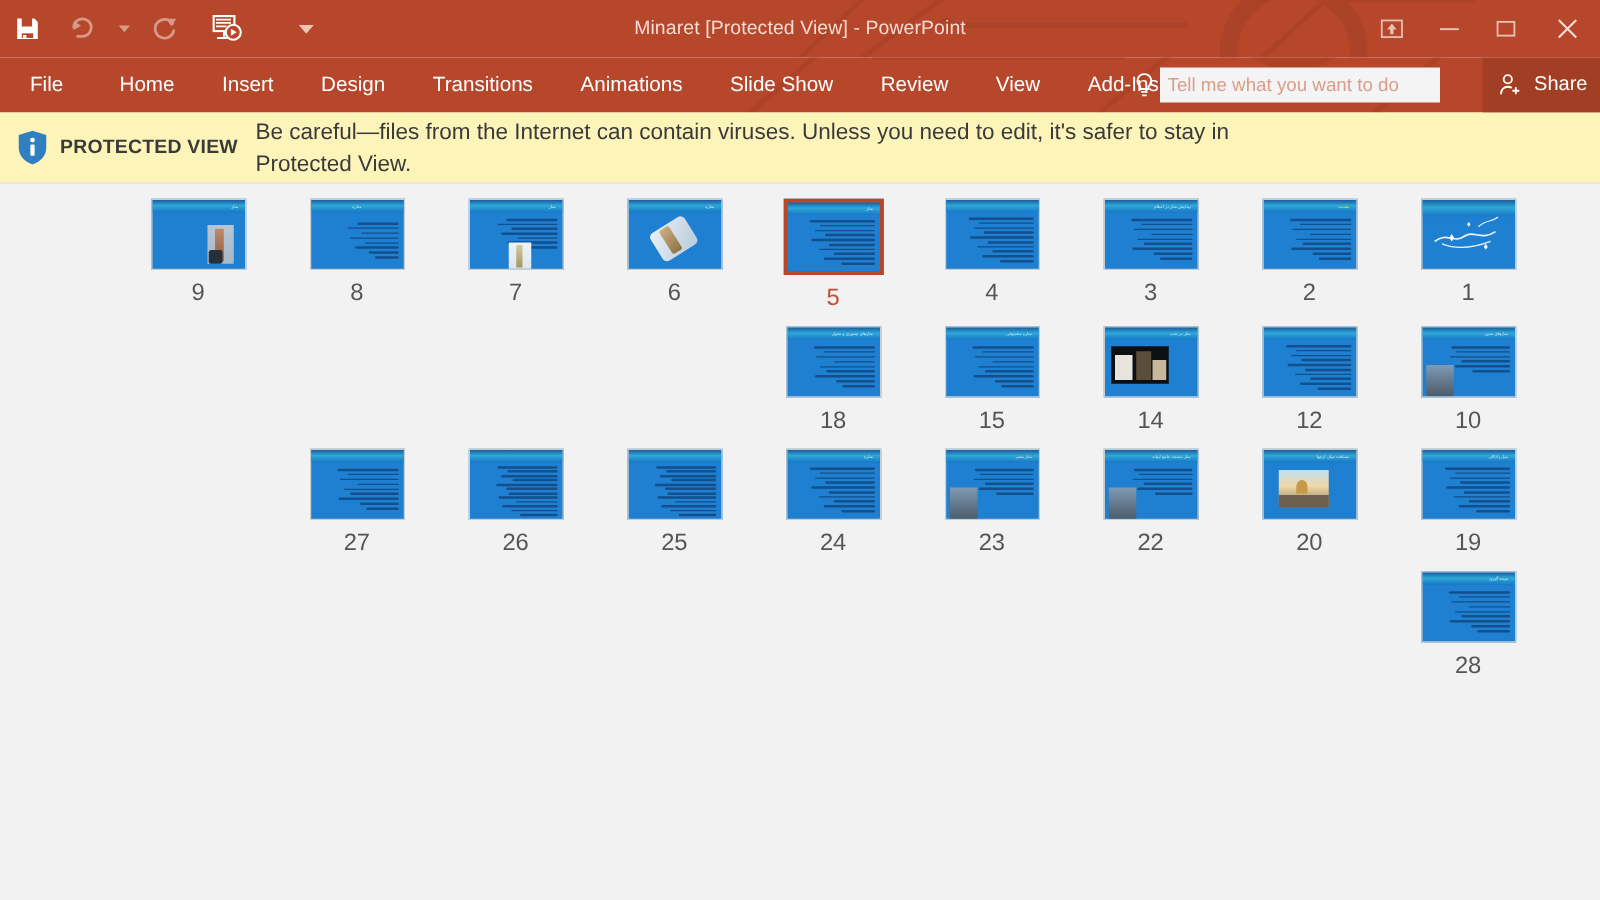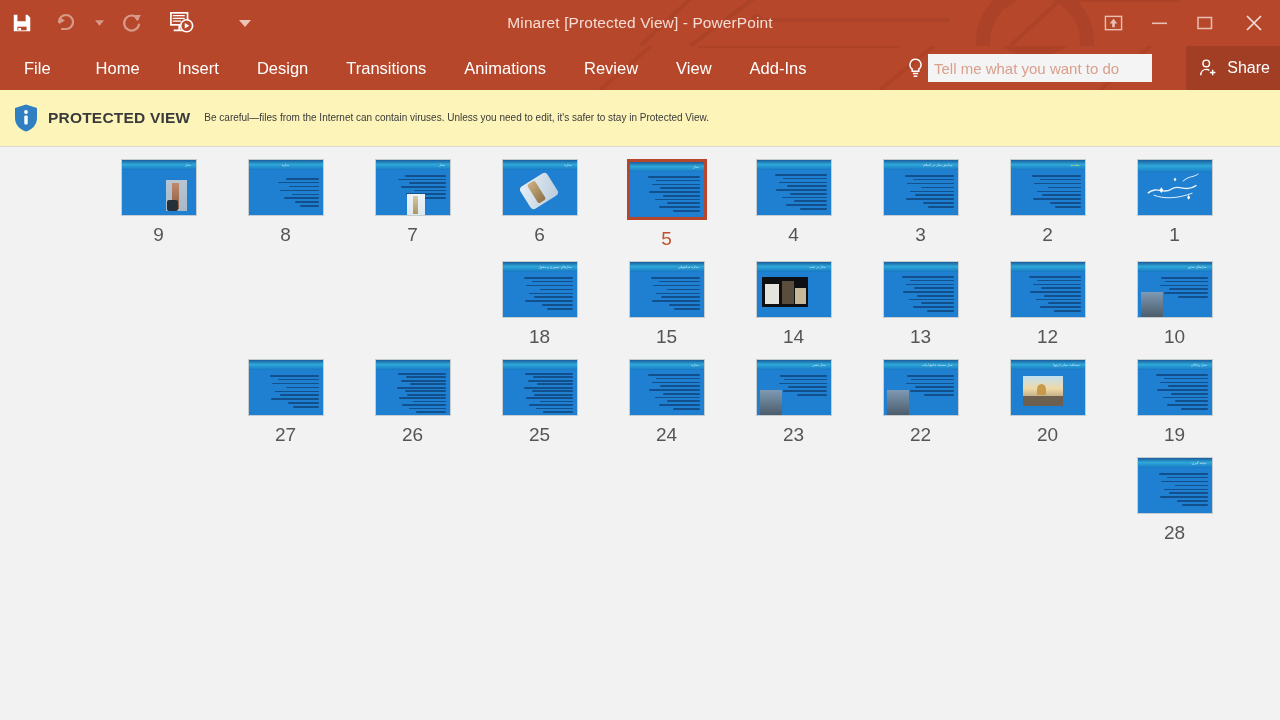--- a/index.html
+++ b/index.html
@@ -95,21 +95,21 @@
     display: flex; align-items: center;
     padding: 0 12px 0 14px;
   }
   .pv-shield { width: 24px; height: 28px; flex: none; margin-right: 10px; }
   .pv-label {
     font-size: 15.5px; font-weight: bold; color: #3a3a3a;
     white-space: nowrap; margin-right: 14px;
     letter-spacing: .2px;
   }
   .pv-msg {
-    font-size: 10px; color: #3a3a3a; line-height: 1.45;
+    font-size: 18px; color: #3a3a3a; line-height: 1.45;
     max-width: 860px; flex: 1;
   }
   .pv-btn {
     flex: none;
     background: #fdfdfb; border: 1px solid #9b9b8e;
     font-size: 15px; color: #3a3a3a;
     padding: 7px 15px; margin-left: 10px;
     font-family: "Liberation Sans", sans-serif;
   }
 
@@ -270,20 +270,21 @@
     </g>
   </svg>
 
   <div class="tabs">
     <div class="tab first">File</div>
     <div class="tab">Home</div>
     <div class="tab">Insert</div>
     <div class="tab">Design</div>
     <div class="tab">Transitions</div>
     <div class="tab">Animations</div>
+    <div class="tab">Slide Show</div>
     <div class="tab">Review</div>
     <div class="tab">View</div>
     <div class="tab">Add-Ins</div>
   </div>
 
   <div class="tellme-wrap">
     <span class="bulb">
       <svg width="17" height="22" viewBox="0 0 18 24">
         <path fill="none" stroke="#ffffff" stroke-width="1.6" d="M9 2.5a6 6 0 0 0-3.6 10.8v2.2h7.2v-2.2A6 6 0 0 0 9 2.5z"></path>
         <path stroke="#ffffff" stroke-width="1.6" d="M6.2 18h5.6M7 21h4"></path>
@@ -517,193 +518,175 @@
             <div class="ln" style="width:72%"></div>
             <div class="ln" style="width:60%"></div>
             <div class="ln" style="width:76%"></div>
             <div class="ln" style="width:56%"></div>
             <div class="ln" style="width:68%"></div>
             <div class="ln" style="width:50%"></div>
             <div class="ln" style="width:62%"></div>
             <div class="ln" style="width:40%"></div>
           </div>
         </div>
-        <div class="num">13</div>
-      </div>
-      <div class="cell">
-        <div class="thumb">
-          <div class="sl-wave"></div>
+        <div class="num">12</div>
+      </div>
+      <div class="cell">
+        <div class="thumb">
+          <div class="sl-wave"></div>
+          <div class="sl-title">منارهای مدور</div>
+          <div class="sl-lines" style="top:15px;gap:2.2px">
+            <div class="ln" style="width:70%"></div>
+            <div class="ln" style="width:64%"></div>
+            <div class="ln" style="width:72%"></div>
+            <div class="ln" style="width:58%"></div>
+            <div class="ln" style="width:66%"></div>
+            <div class="ln" style="width:44%"></div>
+          </div>
+          <div class="sl-photo" style="left:3px;top:30px;width:22px;height:25px;background:linear-gradient(180deg,#7e9ab4,#4c5c6b)"></div>
+        </div>
+        <div class="num">10</div>
+      </div>
+    </div>
+    <div class="row">
+      <div class="cell">
+        <div class="thumb">
+          <div class="sl-wave"></div>
+          <div class="sl-lines" style="top:15px;gap:2.3px">
+            <div class="ln" style="width:74%"></div>
+            <div class="ln" style="width:62%"></div>
+            <div class="ln" style="width:70%"></div>
+            <div class="ln" style="width:50%"></div>
+            <div class="ln" style="width:66%"></div>
+            <div class="ln" style="width:58%"></div>
+            <div class="ln" style="width:72%"></div>
+            <div class="ln" style="width:46%"></div>
+            <div class="ln" style="width:38%"></div>
+          </div>
+        </div>
+        <div class="num">27</div>
+      </div>
+      <div class="cell">
+        <div class="thumb">
+          <div class="sl-wave"></div>
+          <div class="sl-lines" style="top:13px;gap:1.9px">
+            <div class="ln" style="width:72%"></div>
+            <div class="ln" style="width:60%"></div>
+            <div class="ln" style="width:68%"></div>
+            <div class="ln" style="width:54%"></div>
+            <div class="ln" style="width:74%"></div>
+            <div class="ln" style="width:62%"></div>
+            <div class="ln" style="width:58%"></div>
+            <div class="ln" style="width:70%"></div>
+            <div class="ln" style="width:50%"></div>
+            <div class="ln" style="width:66%"></div>
+            <div class="ln" style="width:56%"></div>
+            <div class="ln" style="width:44%"></div>
+          </div>
+        </div>
+        <div class="num">26</div>
+      </div>
+      <div class="cell">
+        <div class="thumb">
+          <div class="sl-wave"></div>
+          <div class="sl-lines" style="top:13px;gap:1.9px">
+            <div class="ln" style="width:72%"></div>
+            <div class="ln" style="width:60%"></div>
+            <div class="ln" style="width:68%"></div>
+            <div class="ln" style="width:54%"></div>
+            <div class="ln" style="width:74%"></div>
+            <div class="ln" style="width:62%"></div>
+            <div class="ln" style="width:58%"></div>
+            <div class="ln" style="width:70%"></div>
+            <div class="ln" style="width:50%"></div>
+            <div class="ln" style="width:66%"></div>
+            <div class="ln" style="width:56%"></div>
+            <div class="ln" style="width:44%"></div>
+          </div>
+        </div>
+        <div class="num">25</div>
+      </div>
+      <div class="cell">
+        <div class="thumb">
+          <div class="sl-wave"></div>
+          <div class="sl-title">مناره</div>
           <div class="sl-lines" style="top:14px;gap:2.2px">
             <div class="ln" style="width:78%"></div>
             <div class="ln" style="width:66%"></div>
             <div class="ln" style="width:72%"></div>
             <div class="ln" style="width:60%"></div>
             <div class="ln" style="width:76%"></div>
             <div class="ln" style="width:56%"></div>
             <div class="ln" style="width:68%"></div>
             <div class="ln" style="width:50%"></div>
             <div class="ln" style="width:62%"></div>
             <div class="ln" style="width:40%"></div>
           </div>
         </div>
-        <div class="num">12</div>
-      </div>
-      <div class="cell">
-        <div class="thumb">
-          <div class="sl-wave"></div>
-          <div class="sl-title">منارهای مدور</div>
+        <div class="num">24</div>
+      </div>
+      <div class="cell">
+        <div class="thumb">
+          <div class="sl-wave"></div>
+          <div class="sl-title">منار مصر</div>
           <div class="sl-lines" style="top:15px;gap:2.2px">
             <div class="ln" style="width:70%"></div>
             <div class="ln" style="width:64%"></div>
             <div class="ln" style="width:72%"></div>
             <div class="ln" style="width:58%"></div>
             <div class="ln" style="width:66%"></div>
             <div class="ln" style="width:44%"></div>
           </div>
           <div class="sl-photo" style="left:3px;top:30px;width:22px;height:25px;background:linear-gradient(180deg,#7e9ab4,#4c5c6b)"></div>
         </div>
-        <div class="num">10</div>
-      </div>
-    </div>
-    <div class="row">
-      <div class="cell">
-        <div class="thumb">
-          <div class="sl-wave"></div>
-          <div class="sl-lines" style="top:15px;gap:2.3px">
-            <div class="ln" style="width:74%"></div>
-            <div class="ln" style="width:62%"></div>
-            <div class="ln" style="width:70%"></div>
-            <div class="ln" style="width:50%"></div>
-            <div class="ln" style="width:66%"></div>
-            <div class="ln" style="width:58%"></div>
-            <div class="ln" style="width:72%"></div>
-            <div class="ln" style="width:46%"></div>
-            <div class="ln" style="width:38%"></div>
-          </div>
-        </div>
-        <div class="num">27</div>
-      </div>
-      <div class="cell">
-        <div class="thumb">
-          <div class="sl-wave"></div>
-          <div class="sl-lines" style="top:13px;gap:1.9px">
-            <div class="ln" style="width:72%"></div>
-            <div class="ln" style="width:60%"></div>
-            <div class="ln" style="width:68%"></div>
-            <div class="ln" style="width:54%"></div>
-            <div class="ln" style="width:74%"></div>
-            <div class="ln" style="width:62%"></div>
-            <div class="ln" style="width:58%"></div>
-            <div class="ln" style="width:70%"></div>
-            <div class="ln" style="width:50%"></div>
-            <div class="ln" style="width:66%"></div>
-            <div class="ln" style="width:56%"></div>
+        <div class="num">23</div>
+      </div>
+      <div class="cell">
+        <div class="thumb">
+          <div class="sl-wave"></div>
+          <div class="sl-title">منار مسجد جامع ابیانه</div>
+          <div class="sl-lines" style="top:15px;gap:2.2px">
+            <div class="ln" style="width:70%"></div>
+            <div class="ln" style="width:64%"></div>
+            <div class="ln" style="width:72%"></div>
+            <div class="ln" style="width:58%"></div>
+            <div class="ln" style="width:66%"></div>
             <div class="ln" style="width:44%"></div>
           </div>
-        </div>
-        <div class="num">26</div>
-      </div>
-      <div class="cell">
-        <div class="thumb">
-          <div class="sl-wave"></div>
-          <div class="sl-lines" style="top:13px;gap:1.9px">
-            <div class="ln" style="width:72%"></div>
-            <div class="ln" style="width:60%"></div>
-            <div class="ln" style="width:68%"></div>
-            <div class="ln" style="width:54%"></div>
-            <div class="ln" style="width:74%"></div>
-            <div class="ln" style="width:62%"></div>
-            <div class="ln" style="width:58%"></div>
-            <div class="ln" style="width:70%"></div>
-            <div class="ln" style="width:50%"></div>
-            <div class="ln" style="width:66%"></div>
-            <div class="ln" style="width:56%"></div>
-            <div class="ln" style="width:44%"></div>
-          </div>
-        </div>
-        <div class="num">25</div>
-      </div>
-      <div class="cell">
-        <div class="thumb">
-          <div class="sl-wave"></div>
-          <div class="sl-title">مناره</div>
+          <div class="sl-photo" style="left:3px;top:30px;width:22px;height:25px;background:linear-gradient(180deg,#7e9ab4,#4c5c6b)"></div>
+        </div>
+        <div class="num">22</div>
+      </div>
+      <div class="cell">
+        <div class="thumb">
+          <div class="sl-wave"></div>
+          <div class="sl-title">مسافت میان ارچها</div>
+          <div class="sl-photo" style="left:12px;top:16px;width:40px;height:30px;background:linear-gradient(180deg,#bfe0f2 0%,#f0d9a8 42%,#8d7b5e 100%)"></div>
+          <div class="sl-photo" style="left:26px;top:24px;width:9px;height:11px;background:#c79a4a;border-radius:50% 50% 0 0"></div>
+          <div class="sl-photo" style="left:12px;top:36px;width:40px;height:10px;background:#6d6050"></div>
+        </div>
+        <div class="num">20</div>
+      </div>
+      <div class="cell">
+        <div class="thumb">
+          <div class="sl-wave"></div>
+          <div class="sl-title">میل رادکان</div>
           <div class="sl-lines" style="top:14px;gap:2.2px">
             <div class="ln" style="width:78%"></div>
             <div class="ln" style="width:66%"></div>
             <div class="ln" style="width:72%"></div>
             <div class="ln" style="width:60%"></div>
             <div class="ln" style="width:76%"></div>
             <div class="ln" style="width:56%"></div>
             <div class="ln" style="width:68%"></div>
             <div class="ln" style="width:50%"></div>
             <div class="ln" style="width:62%"></div>
             <div class="ln" style="width:40%"></div>
           </div>
         </div>
-        <div class="num">24</div>
-      </div>
-      <div class="cell">
-        <div class="thumb">
-          <div class="sl-wave"></div>
-          <div class="sl-title">منار مصر</div>
-          <div class="sl-lines" style="top:15px;gap:2.2px">
-            <div class="ln" style="width:70%"></div>
-            <div class="ln" style="width:64%"></div>
-            <div class="ln" style="width:72%"></div>
-            <div class="ln" style="width:58%"></div>
-            <div class="ln" style="width:66%"></div>
-            <div class="ln" style="width:44%"></div>
-          </div>
-          <div class="sl-photo" style="left:3px;top:30px;width:22px;height:25px;background:linear-gradient(180deg,#7e9ab4,#4c5c6b)"></div>
-        </div>
-        <div class="num">23</div>
-      </div>
-      <div class="cell">
-        <div class="thumb">
-          <div class="sl-wave"></div>
-          <div class="sl-title">منار مسجد جامع ابیانه</div>
-          <div class="sl-lines" style="top:15px;gap:2.2px">
-            <div class="ln" style="width:70%"></div>
-            <div class="ln" style="width:64%"></div>
-            <div class="ln" style="width:72%"></div>
-            <div class="ln" style="width:58%"></div>
-            <div class="ln" style="width:66%"></div>
-            <div class="ln" style="width:44%"></div>
-          </div>
-          <div class="sl-photo" style="left:3px;top:30px;width:22px;height:25px;background:linear-gradient(180deg,#7e9ab4,#4c5c6b)"></div>
-        </div>
-        <div class="num">22</div>
-      </div>
-      <div class="cell">
-        <div class="thumb">
-          <div class="sl-wave"></div>
-          <div class="sl-title">مسافت میان ارچها</div>
-          <div class="sl-photo" style="left:12px;top:16px;width:40px;height:30px;background:linear-gradient(180deg,#bfe0f2 0%,#f0d9a8 42%,#8d7b5e 100%)"></div>
-          <div class="sl-photo" style="left:26px;top:24px;width:9px;height:11px;background:#c79a4a;border-radius:50% 50% 0 0"></div>
-          <div class="sl-photo" style="left:12px;top:36px;width:40px;height:10px;background:#6d6050"></div>
-        </div>
-        <div class="num">20</div>
-      </div>
-      <div class="cell">
-        <div class="thumb">
-          <div class="sl-wave"></div>
-          <div class="sl-title">میل رادکان</div>
-          <div class="sl-lines" style="top:14px;gap:2.2px">
-            <div class="ln" style="width:78%"></div>
-            <div class="ln" style="width:66%"></div>
-            <div class="ln" style="width:72%"></div>
-            <div class="ln" style="width:60%"></div>
-            <div class="ln" style="width:76%"></div>
-            <div class="ln" style="width:56%"></div>
-            <div class="ln" style="width:68%"></div>
-            <div class="ln" style="width:50%"></div>
-            <div class="ln" style="width:62%"></div>
-            <div class="ln" style="width:40%"></div>
-          </div>
-        </div>
         <div class="num">19</div>
       </div>
     </div>
     <div class="row">
       <div class="cell">
         <div class="thumb">
           <div class="sl-wave"></div>
           <div class="sl-title">نتیجه گیری</div>
           <div class="sl-lines" style="top:15px;gap:2.3px">
             <div class="ln" style="width:74%"></div>

